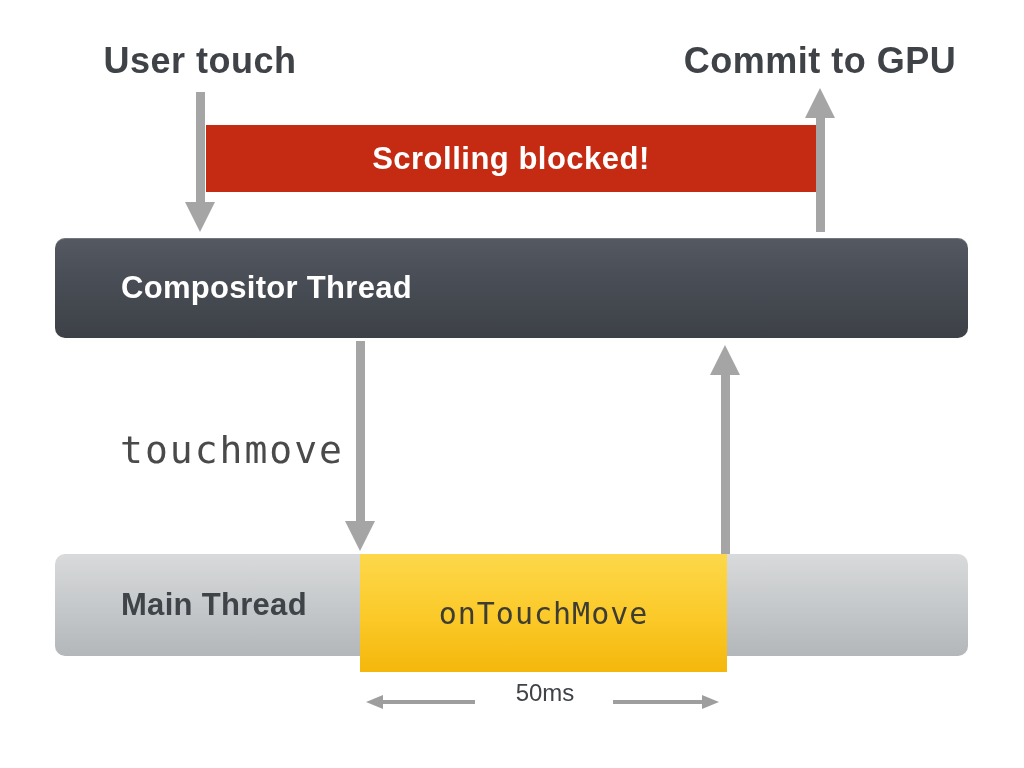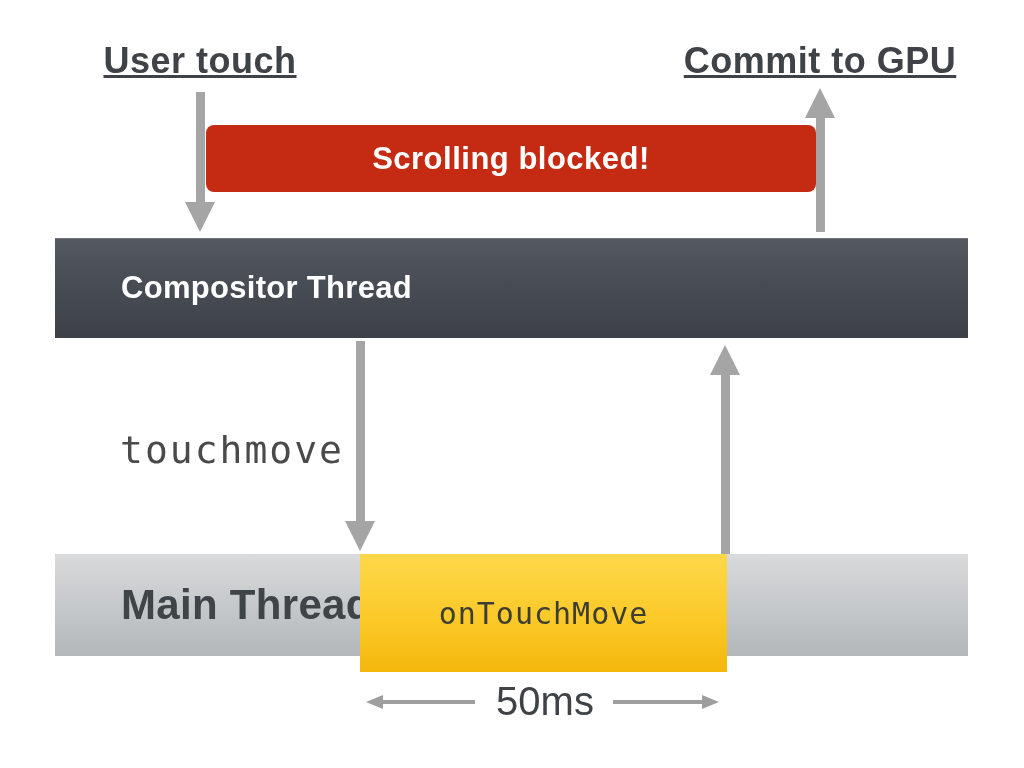--- a/index.html
+++ b/index.html
@@ -18,72 +18,71 @@
 
   
   .heading {
     position: absolute;
     font-size: 36px;
     font-weight: bold;
     color: #3f4347;
     text-align: center;
     letter-spacing: 0.5px;
     white-space: nowrap;
-    text-decoration: underline;
   }
   .heading.user-touch  { left: 60px;  top: 40px; width: 280px; }
   .heading.commit-gpu  { left: 680px; top: 40px; width: 280px; }
 
   
   .banner {
     position: absolute;
     left: 206px; top: 125px;
     width: 610px; height: 67px;
     background: #c52a12;
     display: flex;
     align-items: center;
     justify-content: center;
-    border-radius: 8px;
   }
   .banner .banner-label {
     color: #ffffff;
     font-size: 31px;
     font-weight: bold;
     letter-spacing: 0.5px;
   }
 
   
   .bar {
     position: absolute;
     left: 55px;
     width: 913px;
     height: 100px;
     display: flex;
     align-items: center;
+    border-radius: 10px;
   }
   .bar.compositor {
     top: 238px;
     background: linear-gradient(180deg, #545962 0%, #484c54 45%, #3d4147 100%);
     box-shadow: inset 0 1px 0 rgba(255,255,255,0.18);
   }
   .bar.compositor .bar-label {
     color: #ffffff;
     font-size: 31px;
     font-weight: bold;
     padding-left: 66px;
     letter-spacing: 0.3px;
   }
   .bar.main {
     top: 554px;
     height: 102px;
     background: linear-gradient(180deg, #d8dadb 0%, #c6c9cb 50%, #b3b7b9 100%);
   }
   .bar.main .bar-label {
     color: #3f4448;
-    font-size: 42px;
+    font-size: 31px;
     font-weight: bold;
     padding-left: 66px;
     letter-spacing: 0.3px;
   }
 
   
   .handler-block {
     position: absolute;
     left: 360px; top: 554px;
     width: 367px; height: 118px;
@@ -137,21 +136,21 @@
   
   .a4-head  { left: 710px; top: 345px; }
   .a4-shaft { left: 721px; top: 374px; height: 180px; }
 
   
   .duration-label {
     position: absolute;
     left: 475px; top: 679px;
     width: 140px;
     text-align: center;
-    font-size: 40px;
+    font-size: 24px;
     color: #3f4347;
   }
   .h-line {
     position: absolute;
     height: 4px;
     background: #9e9e9e;
     top: 700px;
   }
   .h-line.left  { left: 381px; width: 94px; }
   .h-line.right { left: 613px; width: 91px; }

